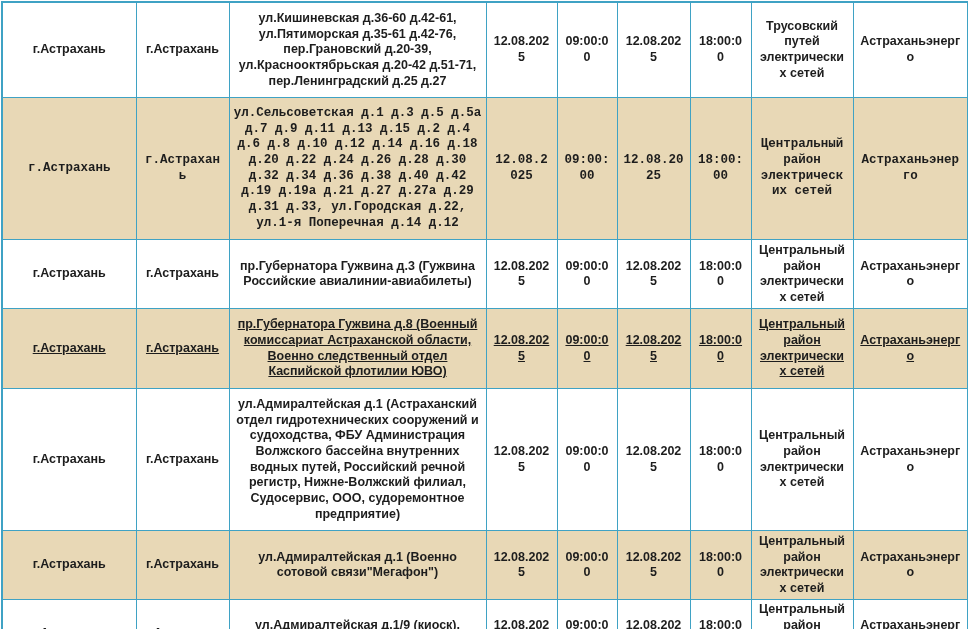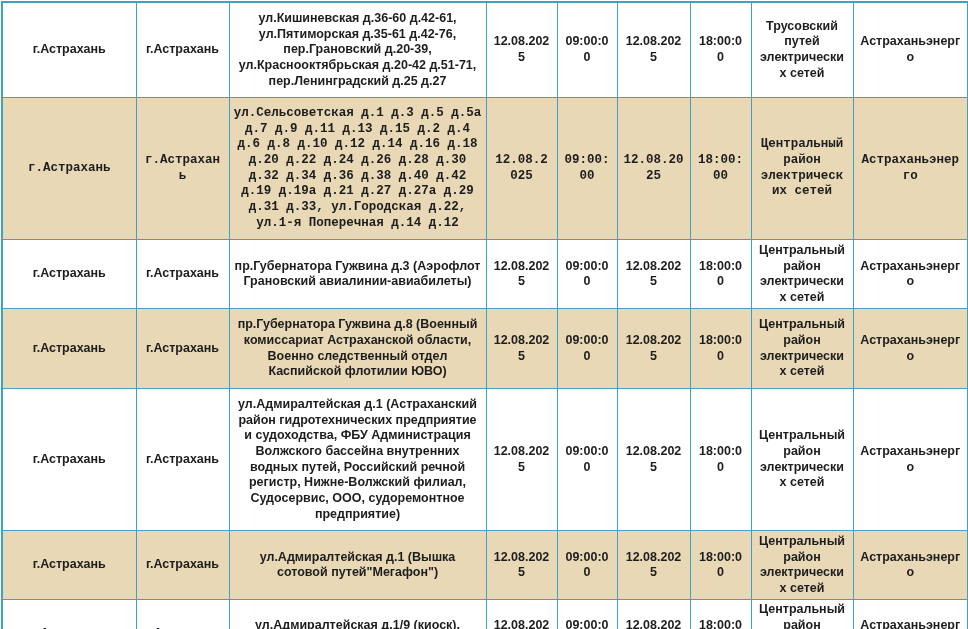--- a/index.html
+++ b/index.html
@@ -38,21 +38,21 @@
   col.c-sdate      { width: 71px; }
   col.c-stime      { width: 60px; }
   col.c-edate      { width: 73px; }
   col.c-etime      { width: 61px; }
   col.c-district   { width: 102px; }
   col.c-company    { width: 115px; }
   
   tr.r0 td { height: 80px; }
   tr.r1 td { height: 91px; font-family: Liberation Mono, monospace; }
   tr.r2 td { height: 69px; }
-  tr.r3 td { height: 80px; }
+  tr.r3 td { height: 80px; text-decoration: underline; }
   tr.r4 td { height: 118px; }
   tr.r5 td { height: 69px; }
   tr.r6 td { height: 56px; }
   tr.r7 td { height: 74px; }
   td.addr { padding: 8px 4px; }
 </style>
 </head>
 <body>
 
 <table class="outage-table">
@@ -86,21 +86,21 @@
       <td>12.08.2025</td>
       <td>09:00:00</td>
       <td>12.08.2025</td>
       <td>18:00:00</td>
       <td>Центральный район электрических сетей</td>
       <td>Астраханьэнерго</td>
     </tr>
     <tr class="r2">
       <td>г.Астрахань</td>
       <td>г.Астрахань</td>
-      <td class="addr">пр.Губернатора Гужвина д.3 (Аэрофлот Грановский авиалинии-авиабилеты)</td>
+      <td class="addr">пр.Губернатора Гужвина д.3 (Гужвина Российские авиалинии-авиабилеты)</td>
       <td>12.08.2025</td>
       <td>09:00:00</td>
       <td>12.08.2025</td>
       <td>18:00:00</td>
       <td>Центральный район электрических сетей</td>
       <td>Астраханьэнерго</td>
     </tr>
     <tr class="r3 alt">
       <td>г.Астрахань</td>
       <td>г.Астрахань</td>
@@ -108,32 +108,32 @@
       <td>12.08.2025</td>
       <td>09:00:00</td>
       <td>12.08.2025</td>
       <td>18:00:00</td>
       <td>Центральный район электрических сетей</td>
       <td>Астраханьэнерго</td>
     </tr>
     <tr class="r4">
       <td>г.Астрахань</td>
       <td>г.Астрахань</td>
-      <td class="addr">ул.Адмиралтейская д.1 (Астраханский район гидротехнических предприятие и судоходства, ФБУ Администрация Волжского бассейна внутренних водных путей, Российский речной регистр, Нижне-Волжский филиал, Судосервис, ООО, судоремонтное предприятие)</td>
+      <td class="addr">ул.Адмиралтейская д.1 (Астраханский отдел гидротехнических сооружений и судоходства, ФБУ Администрация Волжского бассейна внутренних водных путей, Российский речной регистр, Нижне-Волжский филиал, Судосервис, ООО, судоремонтное предприятие)</td>
       <td>12.08.2025</td>
       <td>09:00:00</td>
       <td>12.08.2025</td>
       <td>18:00:00</td>
       <td>Центральный район электрических сетей</td>
       <td>Астраханьэнерго</td>
     </tr>
     <tr class="r5 alt">
       <td>г.Астрахань</td>
       <td>г.Астрахань</td>
-      <td class="addr">ул.Адмиралтейская д.1 (Вышка сотовой путей"Мегафон")</td>
+      <td class="addr">ул.Адмиралтейская д.1 (Военно сотовой связи"Мегафон")</td>
       <td>12.08.2025</td>
       <td>09:00:00</td>
       <td>12.08.2025</td>
       <td>18:00:00</td>
       <td>Центральный район электрических сетей</td>
       <td>Астраханьэнерго</td>
     </tr>
     <tr class="r6">
       <td>г.Астрахань</td>
       <td>г.Астрахань</td>

